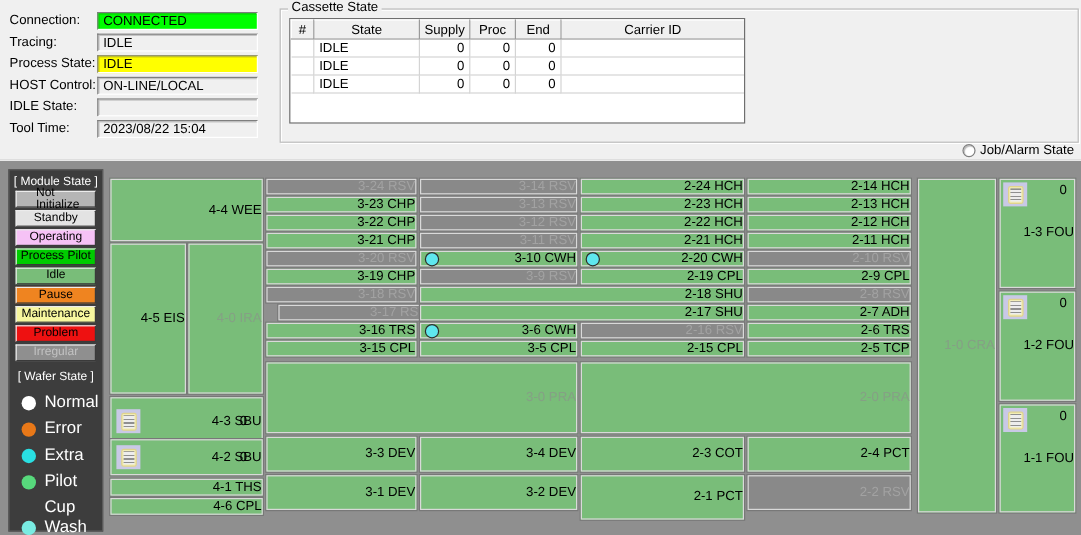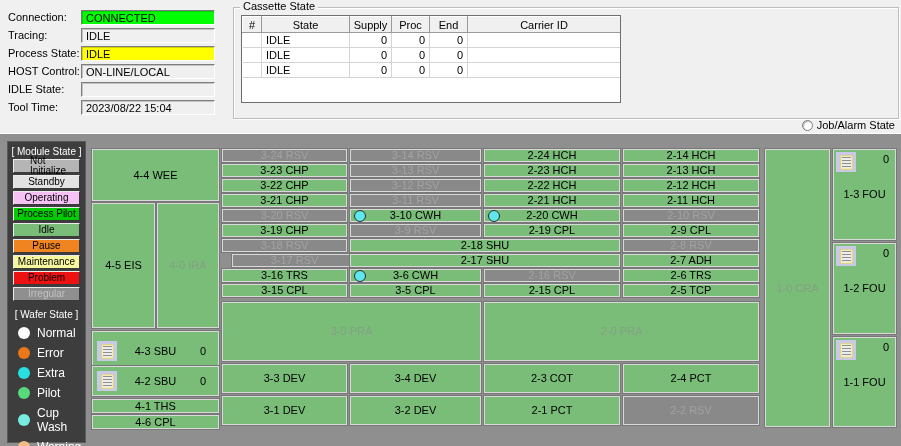--- a/index.html
+++ b/index.html
@@ -34,26 +34,26 @@
   
   .bottom-panel{position:absolute;left:0;top:133px;width:901px;height:313px;
                 background:#8f8f8f;border-top:1px solid #ffffff;box-sizing:border-box;}
 
   
   .legend{position:absolute;left:7px;top:141px;width:79px;height:302px;background:#3d3d3d;
           border:1px solid #5a5a5a;box-sizing:border-box;color:#fff;}
   .lg-title{text-align:center;font-size:10px;margin:4px 0 2px;white-space:nowrap;}
   .lg-btn{height:12px;margin:2px 5px;display:flex;align-items:center;justify-content:center;
           font-size:10px;line-height:10px;border:1px solid;border-color:#ececec #3a3a3a #3a3a3a #ececec;}
-  .wf-row{display:flex;align-items:center;gap:7px;margin:6px 0 0 10px;font-size:12px;}
+  .wf-row{display:flex;align-items:flex-end;gap:7px;margin:6px 0 0 10px;font-size:14px;}
   .wf-dot{width:12px;height:12px;border-radius:50%;flex:0 0 auto;}
 
   
   .m{position:absolute;background:#79bd79;border:1px solid #d9d9d9;box-shadow:0 0 0 1px #787878;
-     display:flex;align-items:center;justify-content:center;box-sizing:border-box;}
+     display:flex;align-items:center;justify-content:flex-end;box-sizing:border-box;}
   .m .lbl{line-height:11px;white-space:nowrap;}
   .gy{background:#898989;}
   .gy .lbl{color:#a2a2a2;}
   .dimtxt .lbl{color:#85a085;}
   .wafdot{position:absolute;left:3px;top:50%;transform:translateY(-50%);width:12px;height:12px;
           border-radius:50%;background:#5fe7ee;border:1px solid #2d2d2d;box-sizing:border-box;}
   .cicon{position:absolute;width:20px;height:20px;background:#c9c9e6;
          display:flex;align-items:center;justify-content:center;}
   .cicon::before{content:"";display:block;width:13px;height:15px;background:#f2edb7;
                  border:1px solid #e0d48c;border-radius:2px;box-sizing:border-box;}
@@ -340,21 +340,21 @@
   </div>
 <div class="m" style="left:350px;top:396px;width:131px;height:29px">
     <span class="lbl">3-2 DEV</span>
   </div>
 <div class="m dimtxt" style="left:484px;top:302px;width:275px;height:59px">
     <span class="lbl">2-0 PRA</span>
   </div>
 <div class="m" style="left:484px;top:364px;width:136px;height:29px">
     <span class="lbl">2-3 COT</span>
   </div>
-<div class="m" style="left:484px;top:396px;width:136px;height:29px">
+<div class="m" style="left:484px;top:396px;width:136px;height:37px">
     <span class="lbl">2-1 PCT</span>
   </div>
 <div class="m" style="left:623px;top:364px;width:136px;height:29px">
     <span class="lbl">2-4 PCT</span>
   </div>
 <div class="m gy" style="left:623px;top:396px;width:136px;height:29px">
     <span class="lbl">2-2 RSV</span>
   </div>
 
 <div class="m dimtxt" style="left:765px;top:149px;width:65px;height:278px">

